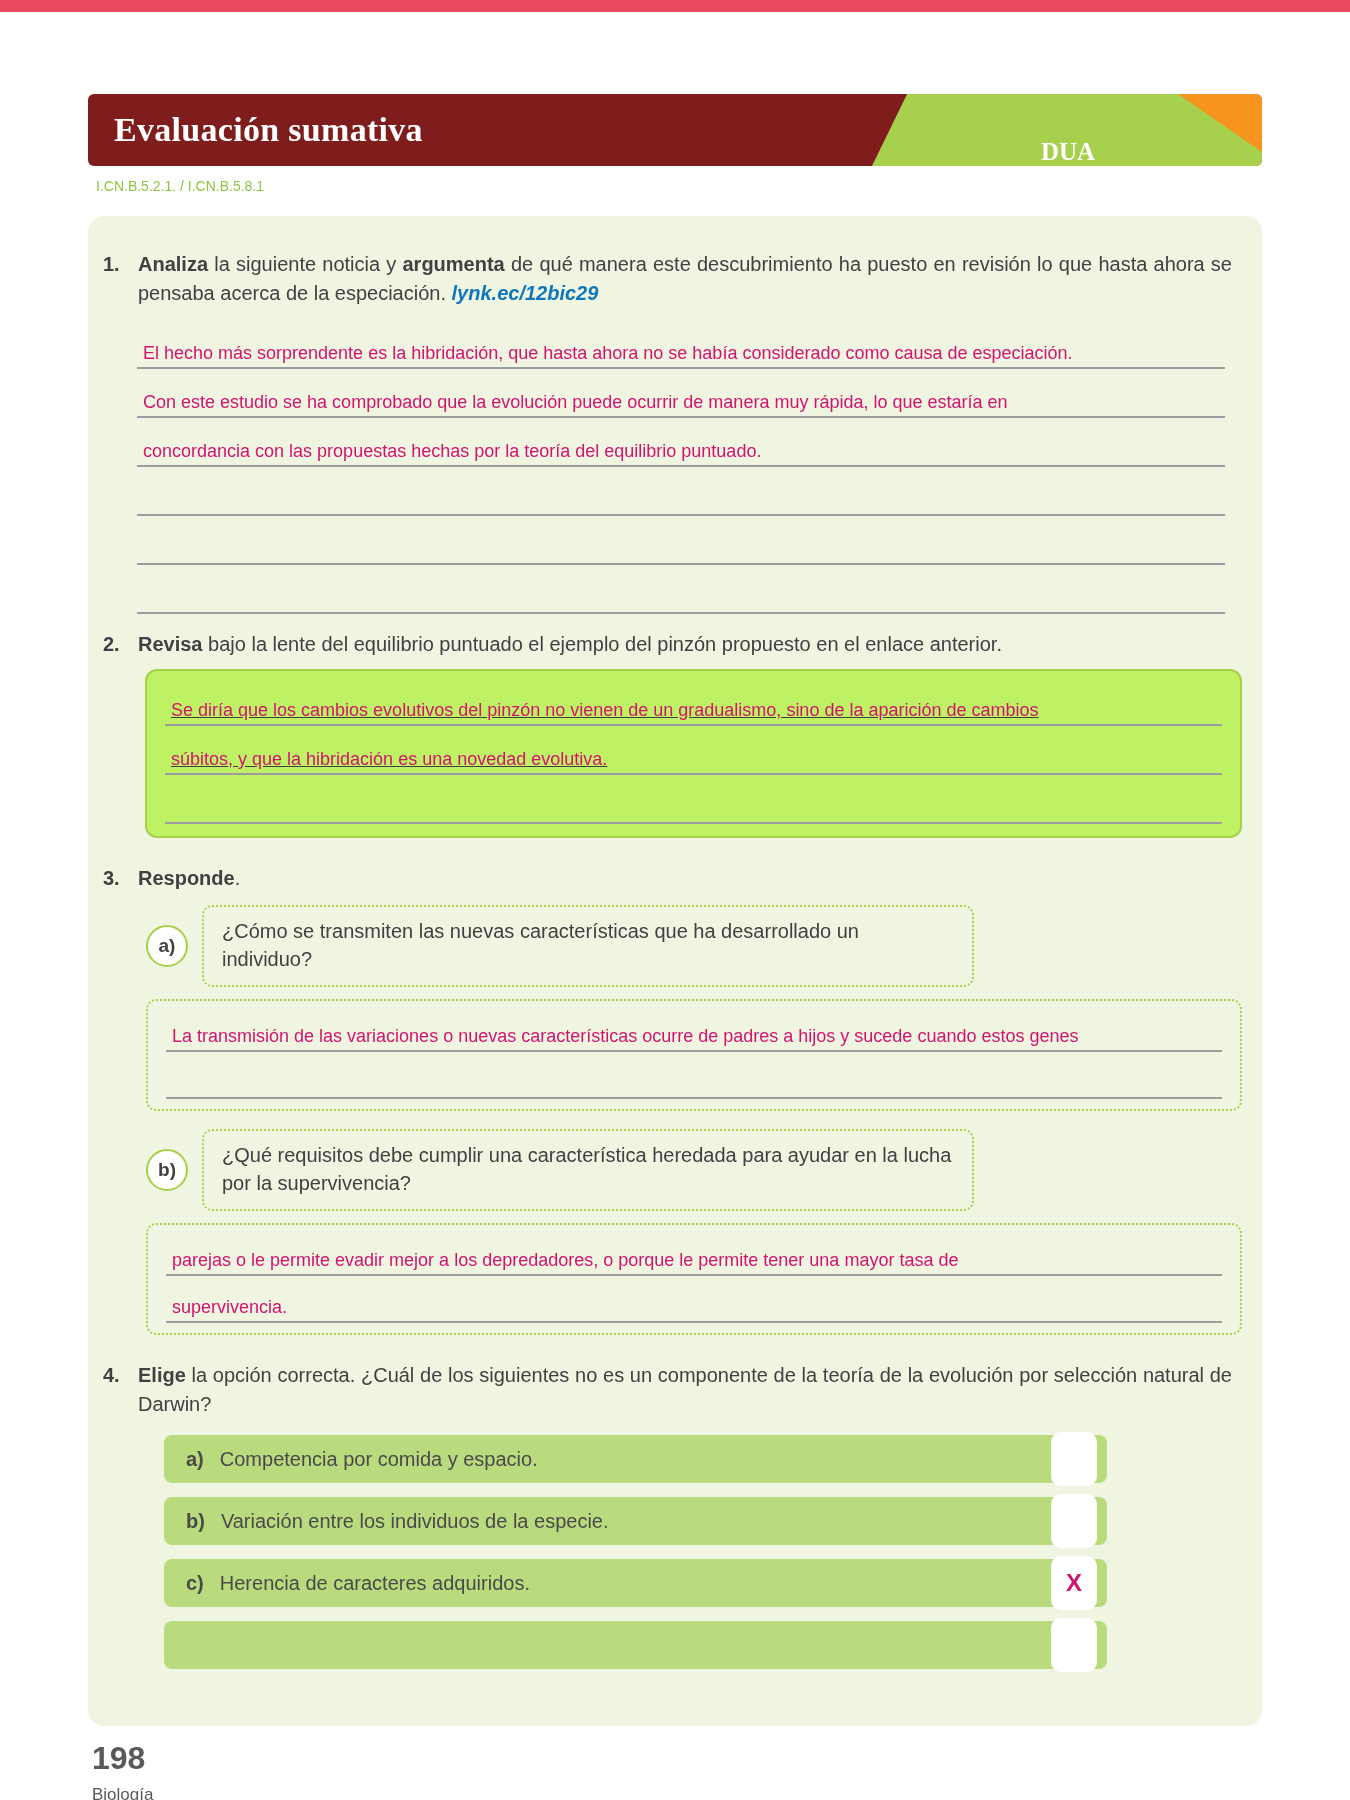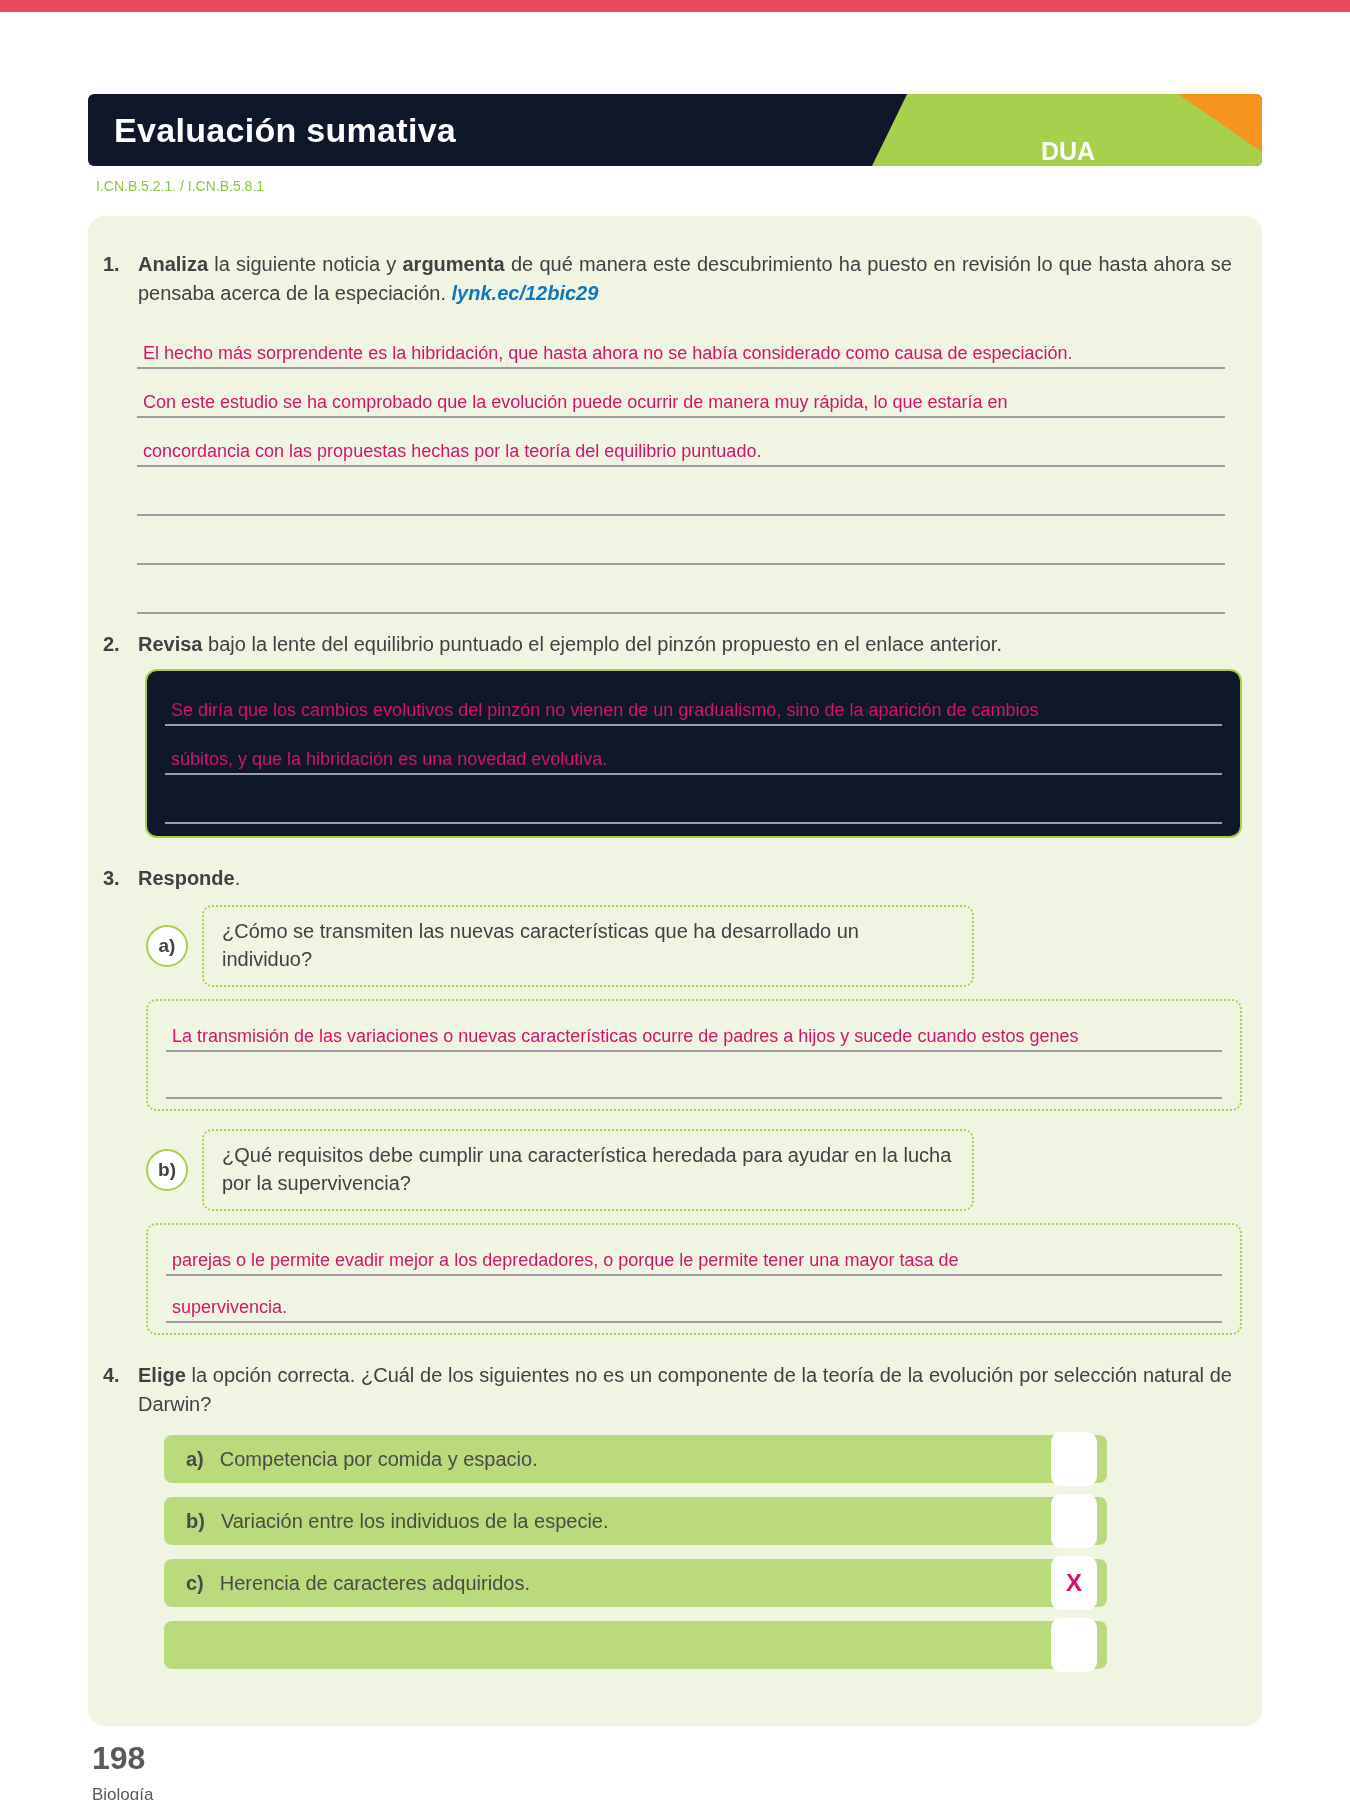--- a/index.html
+++ b/index.html
@@ -5,21 +5,21 @@
   html,body{margin:0;padding:0;}
   body{
     width:1350px;height:1800px;background:#ffffff;
     font-family:"Liberation Sans", sans-serif;color:#414042;
     position:relative;overflow:hidden;
   }
   .top-strip{width:100%;height:12px;background:#e8495f;}
   
   .banner{
     position:relative;margin:82px 88px 0 88px;height:72px;
-    background:#0f172a;border-radius:6px;overflow:hidden;
+    background:#7f1d1d;border-radius:6px;overflow:hidden;font-family:Liberation Serif, serif;
   }
   .banner-title{
     position:absolute;left:26px;top:50%;transform:translateY(-50%);
     color:#ffffff;font-size:34px;font-weight:bold;letter-spacing:.3px;
   }
   .dua-shape{
     position:absolute;right:0;top:0;bottom:0;width:390px;
     background:#a7d04d;
     clip-path:polygon(9% 0,100% 0,100% 100%,0 100%);
   }
@@ -50,23 +50,23 @@
   
   .ans-line{
     height:44px;border-bottom:2px solid #9b9da0;
     display:flex;align-items:flex-end;padding:0 4px 3px 6px;
     color:#d2146f;font-size:18px;white-space:nowrap;overflow:hidden;
   }
   .q1-lines{margin:12px 37px 0 49px;}
   
   .q2{margin-top:16px;}
   .white-box{
-    margin:10px 20px 0 57px;background:#0f172a;
+    margin:10px 20px 0 57px;background:#bef264;
     border:2px solid #a9cf46;border-radius:12px;
-    padding:6px 18px 12px 18px;box-sizing:border-box;
+    padding:6px 18px 12px 18px;box-sizing:border-box;text-decoration:underline;
   }
   
   .q3-head{margin-top:26px;}
   .q3-item{margin:12px 20px 0 58px;}
   .bubble-row{display:flex;align-items:center;gap:14px;}
   .label-circle{
     width:42px;height:42px;flex:none;border:2.5px solid #a9cf46;border-radius:50%;
     background:#ffffff;display:flex;align-items:center;justify-content:center;
     font-weight:bold;font-size:19px;color:#414042;box-sizing:border-box;
   }

